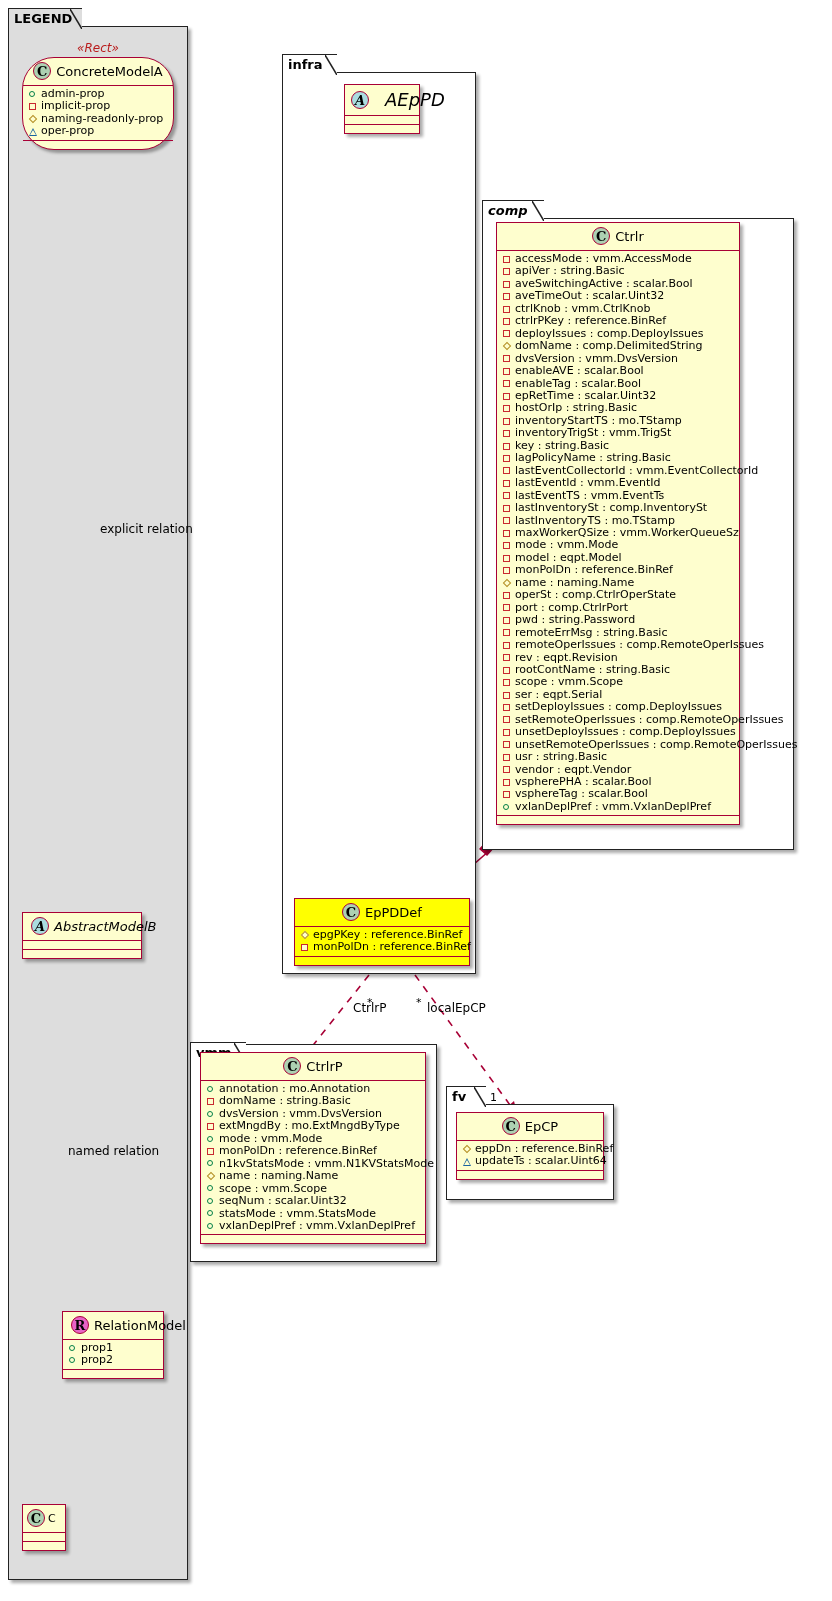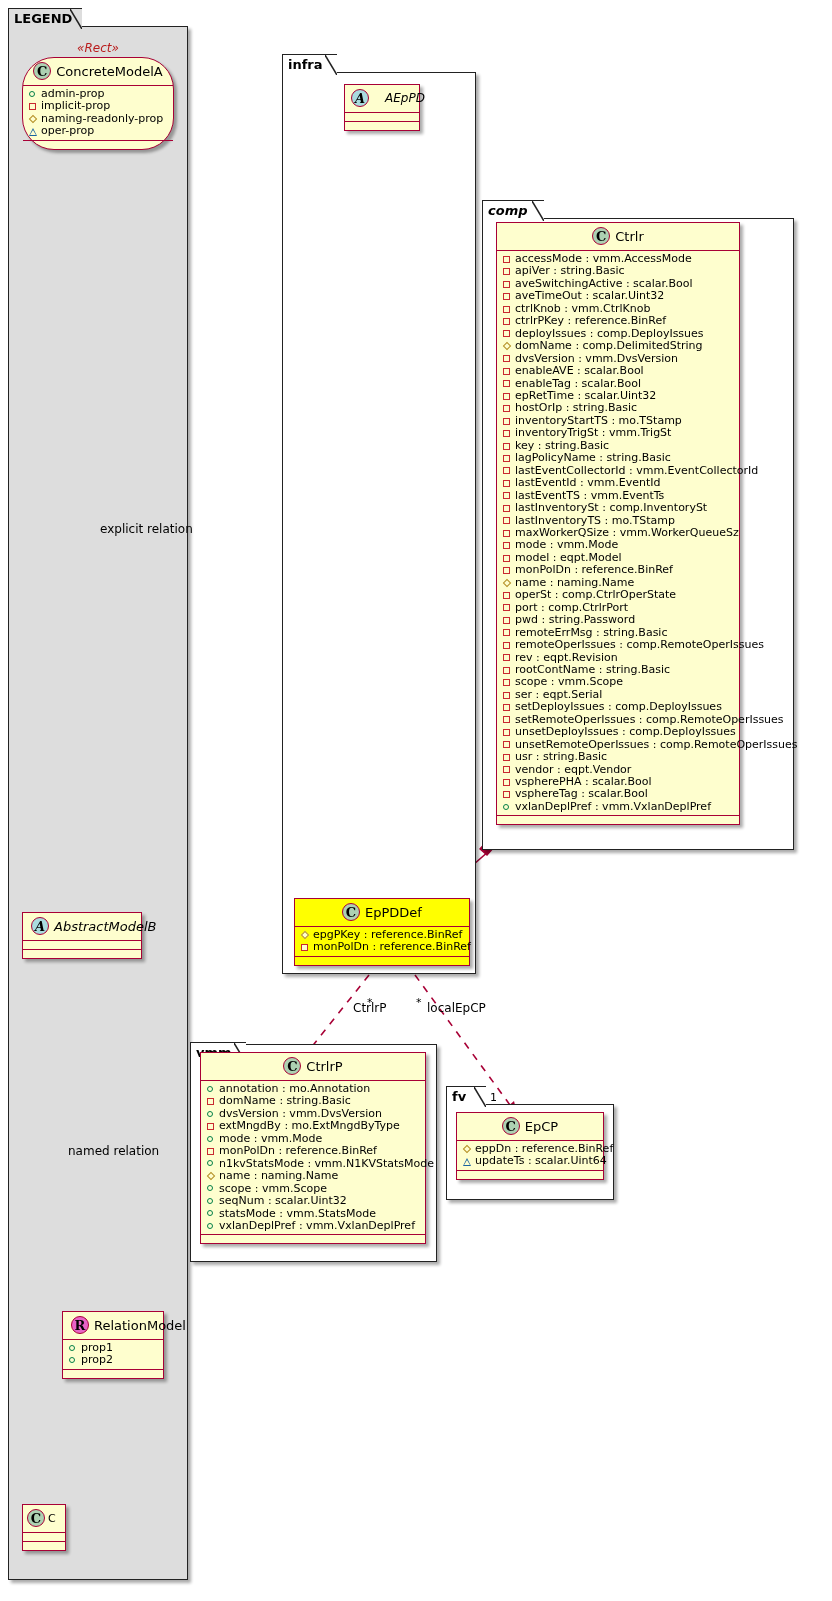--- a/index.html
+++ b/index.html
@@ -346,21 +346,21 @@
   <div class="pkg-tab" style="left:282px; top:54px; width:55px;">
     <span>infra</span>
     <svg class="tab-slant" viewBox="0 0 12 20">
       <path d="M0,0 L12,20 L12,0 Z" fill="#FFFFFF"></path>
       <path d="M0,0 L12,20" stroke="#222222" stroke-width="1.6" fill="none"></path>
     </svg>
   </div>
 
   <div class="cls" style="left:344px; top:84px; width:76px;">
     <div class="cls-head" style="padding:4px 6px 5px 6px;">
-      <span class="cicon a">A</span><span class="cls-name abstract" style="font-size:12px;margin-left:16px;">AEpPD</span>
+      <span class="cicon a">A</span><span class="cls-name abstract" style="font-size:18px;margin-left:16px;">AEpPD</span>
     </div>
     <div class="cls-body" style="height:9px;"></div>
     <div class="cls-foot"></div>
   </div>
 
   <div class="pkg" style="left:482px; top:218px; width:312px; height:632px; background:#ffffff;"></div>
   <div class="pkg-tab" style="left:482px; top:200px; width:62px;font-style:italic;">
     <span>comp</span>
     <svg class="tab-slant" viewBox="0 0 12 20">
       <path d="M0,0 L12,20 L12,0 Z" fill="#FFFFFF"></path>

